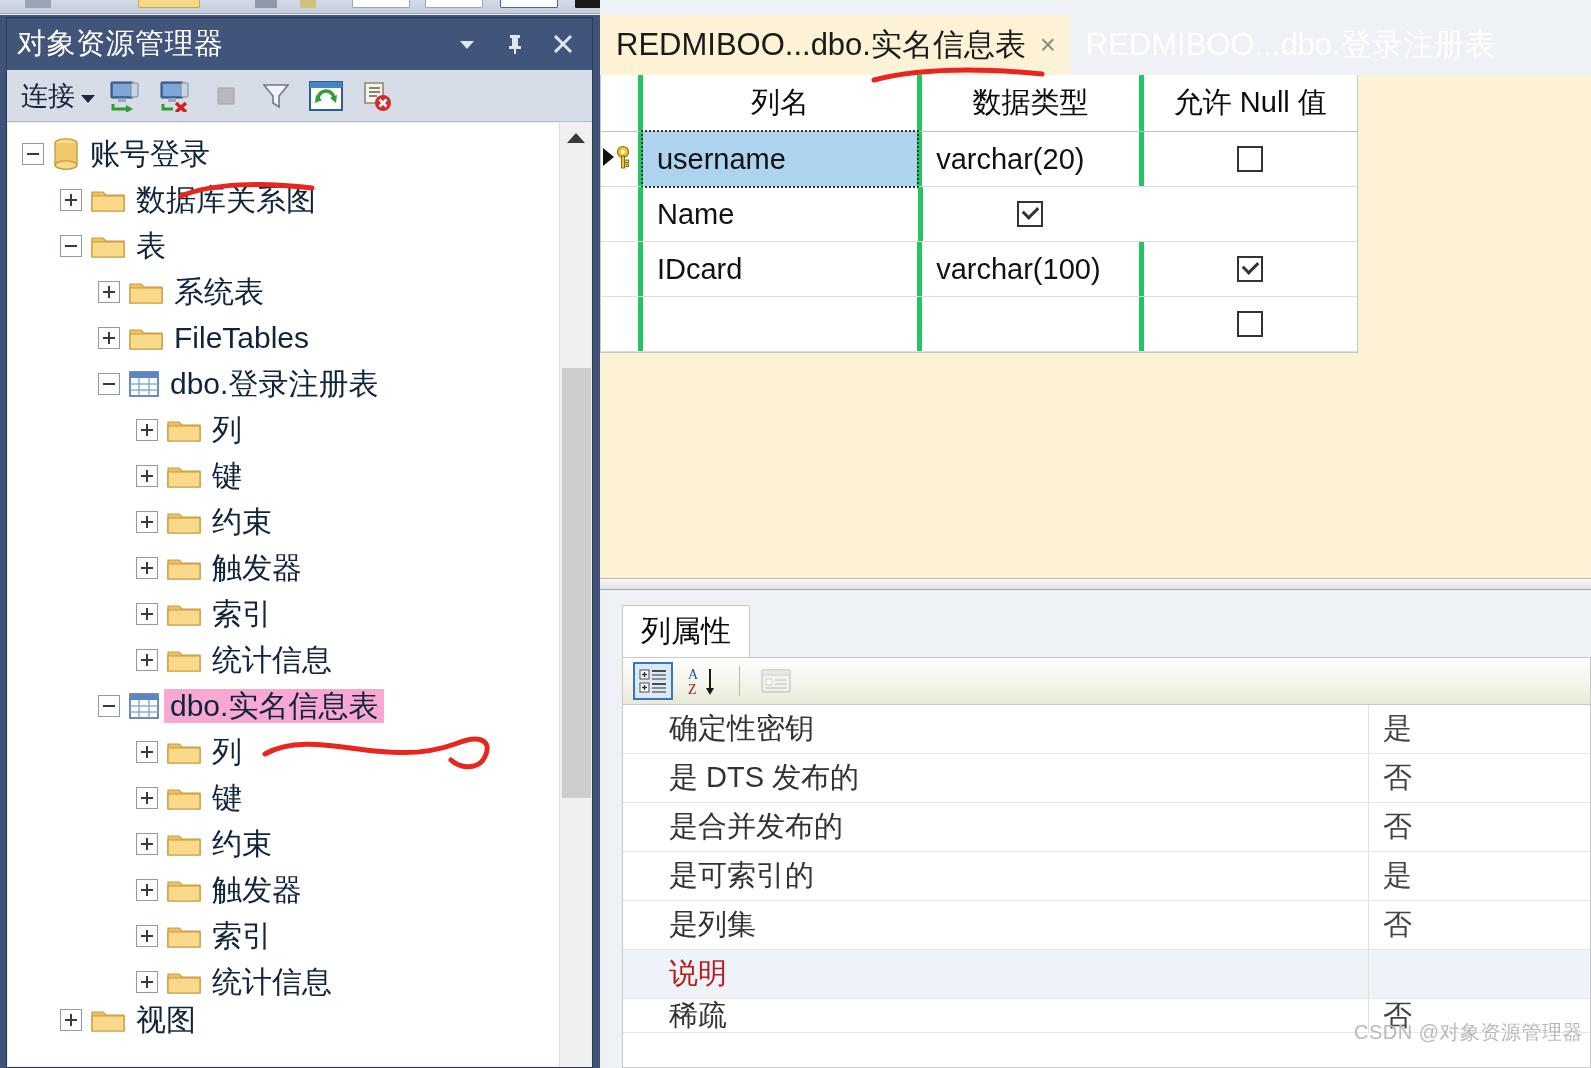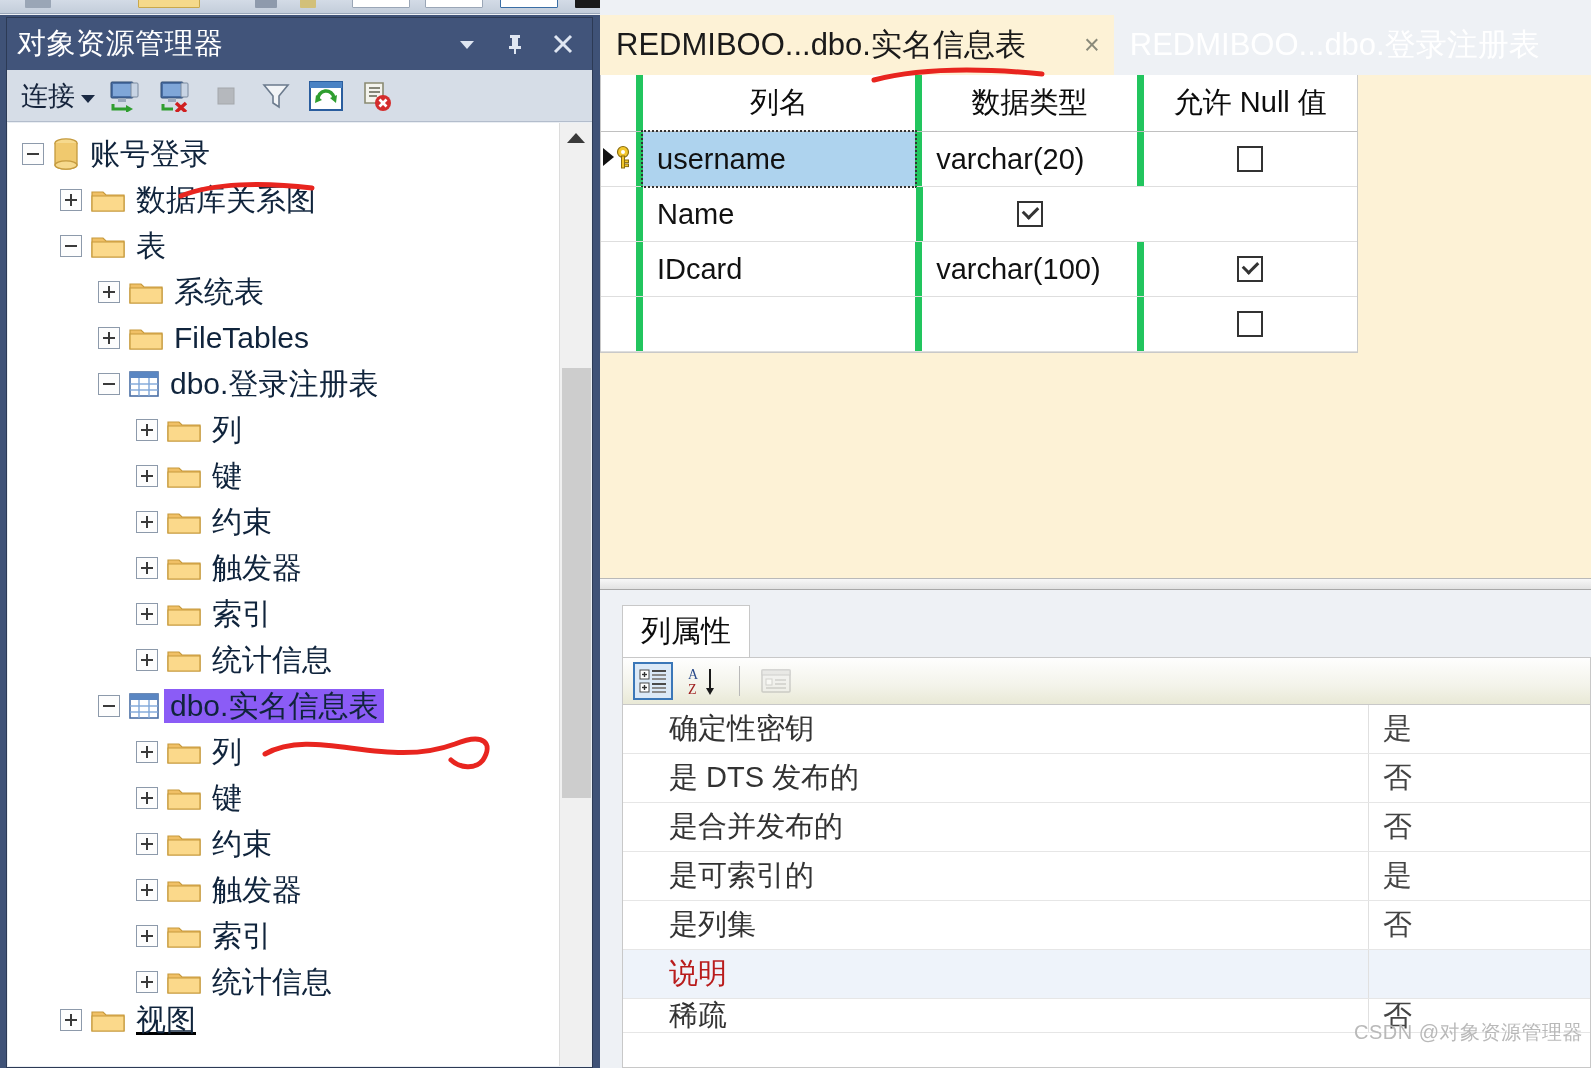--- a/index.html
+++ b/index.html
@@ -81,21 +81,21 @@
   .node .plus.col::after {
     content: ""; position: absolute; left: 9px; top: 4px; width: 2px; height: 12px; background: #3a3a3a;
   }
   .icon-folder {
     width: 34px; height: 26px; flex: 0 0 auto; margin-right: 11px; position: relative;
   }
   .icon-db { width: 26px; height: 32px; flex: 0 0 auto; margin-right: 11px; }
   .icon-table { width: 30px; height: 28px; flex: 0 0 auto; margin-right: 11px; }
   .node-label { font-size: 30px; color: #10243c; line-height: 1; }
   .node.selected .node-label {
-    background: #8b5cf6; padding: 2px 6px; margin: -2px -6px;
+    background: #f9a8d4; padding: 2px 6px; margin: -2px -6px;
   }
 
   
   .tree-sb {
     position: absolute; right: 0; top: 0; bottom: 0; width: 32px;
     background: #f0f0f0; border-left: 1px solid #dcdcdc;
   }
   .sb-up {
     height: 30px; display: flex; align-items: center; justify-content: center; cursor: pointer;
   }
@@ -104,36 +104,36 @@
   }
 
   
   .editor {
     position: absolute; left: 600px; top: 0px; width: 991px; height: 1068px;
     background: #eef1f5;
   }
   .tabs { position: absolute; left: 0; top: 15px; height: 60px; display: flex; align-items: flex-end; }
   .tab {
     height: 60px; display: flex; align-items: center; padding: 0 14px 0 16px;
-    font-size: 31px; white-space: nowrap; cursor: pointer; position: relative; gap: 44px;
+    font-size: 31px; white-space: nowrap; cursor: pointer; position: relative;
   }
   .tab.active { background: #fdf2d6; color: #1a1a1a; }
   .tab.inactive { color: #ffffff; }
   .tab-close {
     margin-left: 14px; font-size: 27px; color: #8a8a7a; cursor: pointer;
   }
 
   .grid {
     position: absolute; left: 0; top: 75px; width: 758px;
     background: #ffffff; border: 1px solid #c9c9c9; border-top: none;
   }
   .grid-strip { position:absolute; left:0; top:75px; width: 991px; height: 510px; background:#fdf2d6; }
   .gr { display: flex; height: 55px; }
   .gr.head { height: 57px; background: #ffffff; border-bottom: 1px solid #c0c0c0; }
-  .gc { border-right: 7px solid #22c55e; display: flex; align-items: center; }
+  .gc { border-right: 5px solid #22c55e; display: flex; align-items: center; }
   .gc.sel { width: 42px; justify-content: center; background: #ffffff; }
   .gc.name { width: 280px; padding-left: 14px; }
   .gc.dtype { width: 222px; padding-left: 14px; }
   .gc.nullc { width: 214px; justify-content: center; border-right: none; }
   .gr.head .gc { justify-content: center; padding-left: 0; font-size: 29px; color: #0c0c0c; }
   .gr.body { border-bottom: 1px solid #dedede; }
   .cell-txt { font-size: 29px; color: #111; }
   .cell-name-sel {
     background: #aed3ee; outline: 2px dotted #333; width: 100%; height: 100%;
     display: flex; align-items: center; padding-left: 14px;
@@ -448,21 +448,21 @@
             <span class="node-label">索引</span>
           </div>
           <div class="node" style="padding-left: 128px;">
             <span class="plus col"></span>
             <span class="icon-folder"><svg width="34" height="26" viewBox="0 0 34 26">
                 <path d="M1 5 L1 24 L33 24 L33 8 L15 8 L12 5 Z" fill="#f0c066" stroke="#c79a3c" stroke-width="1.2"></path>
                 <path d="M1 9 L33 9 L33 24 L1 24 Z" fill="#fbd98b" stroke="#c79a3c" stroke-width="1.2"></path>
               </svg></span>
             <span class="node-label">统计信息</span>
           </div>
-          <div class="node" style="padding-left: 52px; height: 30px; text-decoration: underline;">
+          <div class="node" style="padding-left: 52px; height: 30px;">
             <span class="plus col"></span>
             <span class="icon-folder"><svg width="34" height="26" viewBox="0 0 34 26">
                 <path d="M1 5 L1 24 L33 24 L33 8 L15 8 L12 5 Z" fill="#f0c066" stroke="#c79a3c" stroke-width="1.2"></path>
                 <path d="M1 9 L33 9 L33 24 L1 24 Z" fill="#fbd98b" stroke="#c79a3c" stroke-width="1.2"></path>
               </svg></span>
             <span class="node-label">视图</span>
           </div>
         </div>
       <div class="tree-sb">
         <div class="sb-up">

